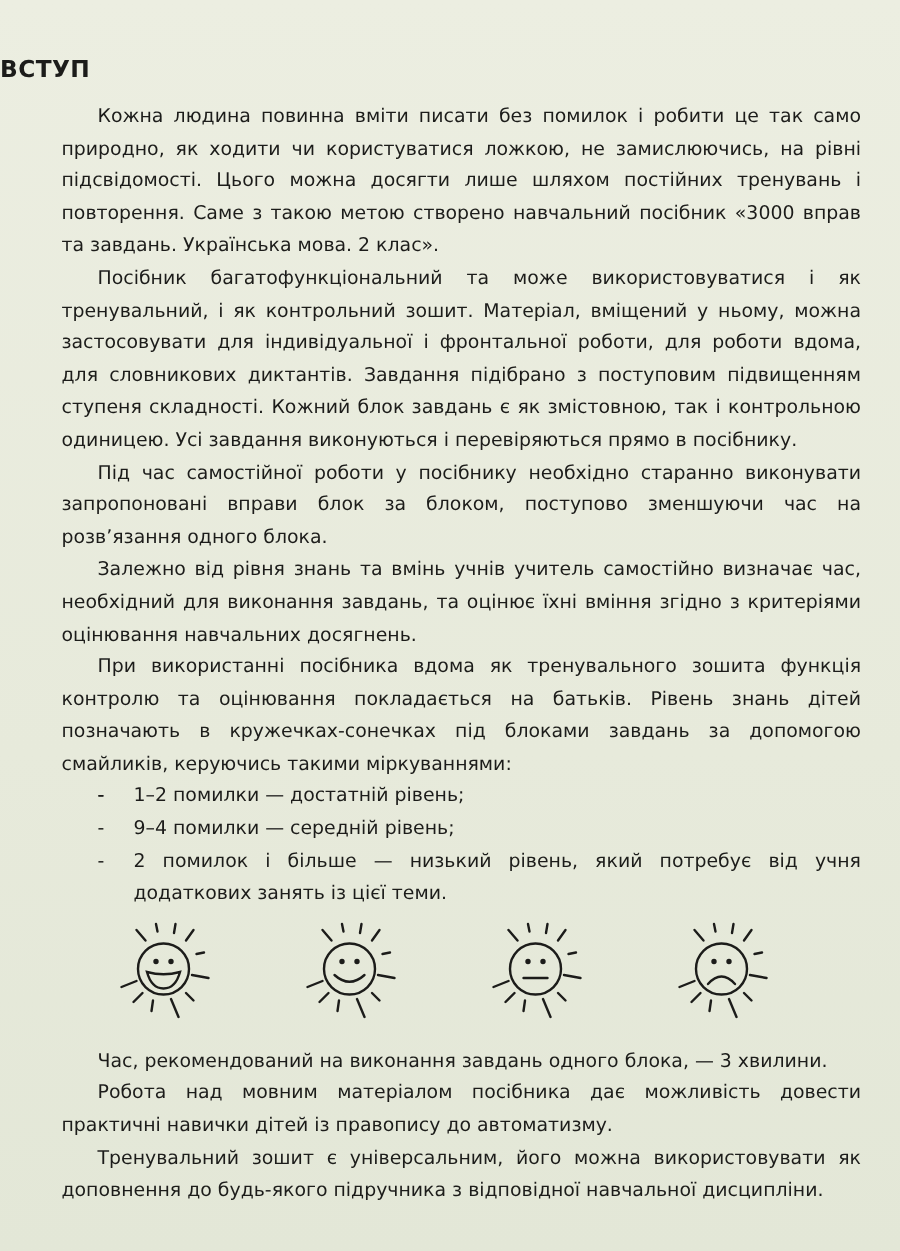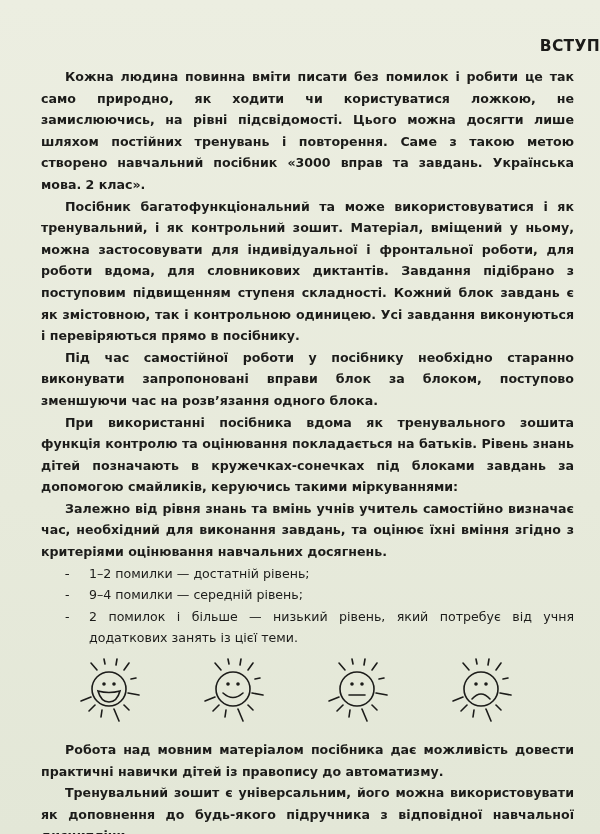--- a/index.html
+++ b/index.html
@@ -9,49 +9,49 @@
     font-family: "DejaVu Sans", sans-serif;
     color: #1c1c1a;
   }
   .page {
     position: relative;
     width: 600px; height: 834px;
     background: linear-gradient(180deg, #eceee1 0%, #e7eadb 60%, #e3e7d7 100%);
   }
   .title {
     position: absolute; top: 37px; left: 0; width: 600px;
-    text-align: right; font-weight: bold; font-size: 15.5px; letter-spacing: 0.3px;
+    text-align: left; font-weight: bold; font-size: 15.5px; letter-spacing: 0.3px;
   }
   .body-text {
     position: absolute; left: 41px; top: 66px; width: 533px;
     font-size: 12.6px; line-height: 21.6px;
   }
-  .para { text-indent: 24px; text-align: justify; margin: 0; font-weight: bold; }
+  .para { text-indent: 24px; text-align: justify; margin: 0; }
   ul.levels { list-style: none; margin: 0; padding: 0; }
   ul.levels li { position: relative; padding-left: 48px; text-align: justify; }
   ul.levels li .dash { position: absolute; left: 24px; top: 0; }
   .suns {
     display: flex; justify-content: flex-start; gap: 0;
     height: 88px; margin-top: 2px; margin-left: 28px;
   }
   .sun { width: 124px; height: 88px; }
   .sun svg { width: 80px; height: 80px; }
 </style>
 </head>
 <body>
 
 <div class="page">
   <div class="title">ВСТУП</div>
 
   <div class="body-text">
     <p class="para">Кожна людина повинна вміти писати без помилок і робити це так само природно, як ходити чи користуватися ложкою, не замислюючись, на рівні підсвідомості. Цього можна досягти лише шляхом постійних тренувань і повторення. Саме з такою метою створено навчальний посібник «3000 вправ та завдань. Українська мова. 2 клас».</p>
     <p class="para">Посібник багатофункціональний та може використовуватися і як тренувальний, і як контрольний зошит. Матеріал, вміщений у ньому, можна застосовувати для індивідуальної і фронтальної роботи, для роботи вдома, для словникових диктантів. Завдання підібрано з поступовим підвищенням ступеня складності. Кожний блок завдань є як змістовною, так і контрольною одиницею. Усі завдання виконуються і перевіряються прямо в посібнику.</p>
     <p class="para">Під час самостійної роботи у посібнику необхідно старанно виконувати запропоновані вправи блок за блоком, поступово зменшуючи час на розв’язання одного блока.</p>
+    <p class="para">Залежно від рівня знань та вмінь учнів учитель самостійно визначає час, необхідний для виконання завдань, та оцінює їхні вміння згідно з критеріями оцінювання навчальних досягнень.</p>
     <p class="para">При використанні посібника вдома як тренувального зошита функція контролю та оцінювання покладається на батьків. Рівень знань дітей позначають в кружечках-сонечках під блоками завдань за допомогою смайликів, керуючись такими міркуваннями:</p>
-    <p class="para">Залежно від рівня знань та вмінь учнів учитель самостійно визначає час, необхідний для виконання завдань, та оцінює їхні вміння згідно з критеріями оцінювання навчальних досягнень.</p>
 
     <ul class="levels">
       <li><span class="dash">-</span></li>
       <li><span class="dash">-</span><span>1–2 помилки — достатній рівень;</span></li>
       <li><span class="dash">-</span><span>9–4 помилки — середній рівень;</span></li>
       <li><span class="dash">-</span><span>2 помилок і більше — низький рівень, який потребує від учня додаткових занять із цієї теми.</span></li>
     </ul>
 
     <div class="suns">
       <div class="sun">
@@ -125,16 +125,17 @@
           <line x1="33" y1="59" x2="32" y2="66"></line>
             <line x1="26" y1="54" x2="20" y2="60"></line>
             <line x1="22" y1="46" x2="12" y2="50"></line>
           <circle cx="35" cy="33" r="1" fill="#1c1c1a"></circle>
             <circle cx="45" cy="33" r="1" fill="#1c1c1a"></circle>
           <path d="M31 48 Q40 38 49 48"></path>
         </svg>
       </div>
     </div>
 
+    <p class="para">Час, рекомендований на виконання завдань одного блока, — 3 хвилини.</p>
     <p class="para">Робота над мовним матеріалом посібника дає можливість довести практичні навички дітей із правопису до автоматизму.</p>
     <p class="para">Тренувальний зошит є універсальним, його можна використовувати як доповнення до будь-якого підручника з відповідної навчальної дисципліни.</p>
   </div>
 </div>
 
 </body></html>

